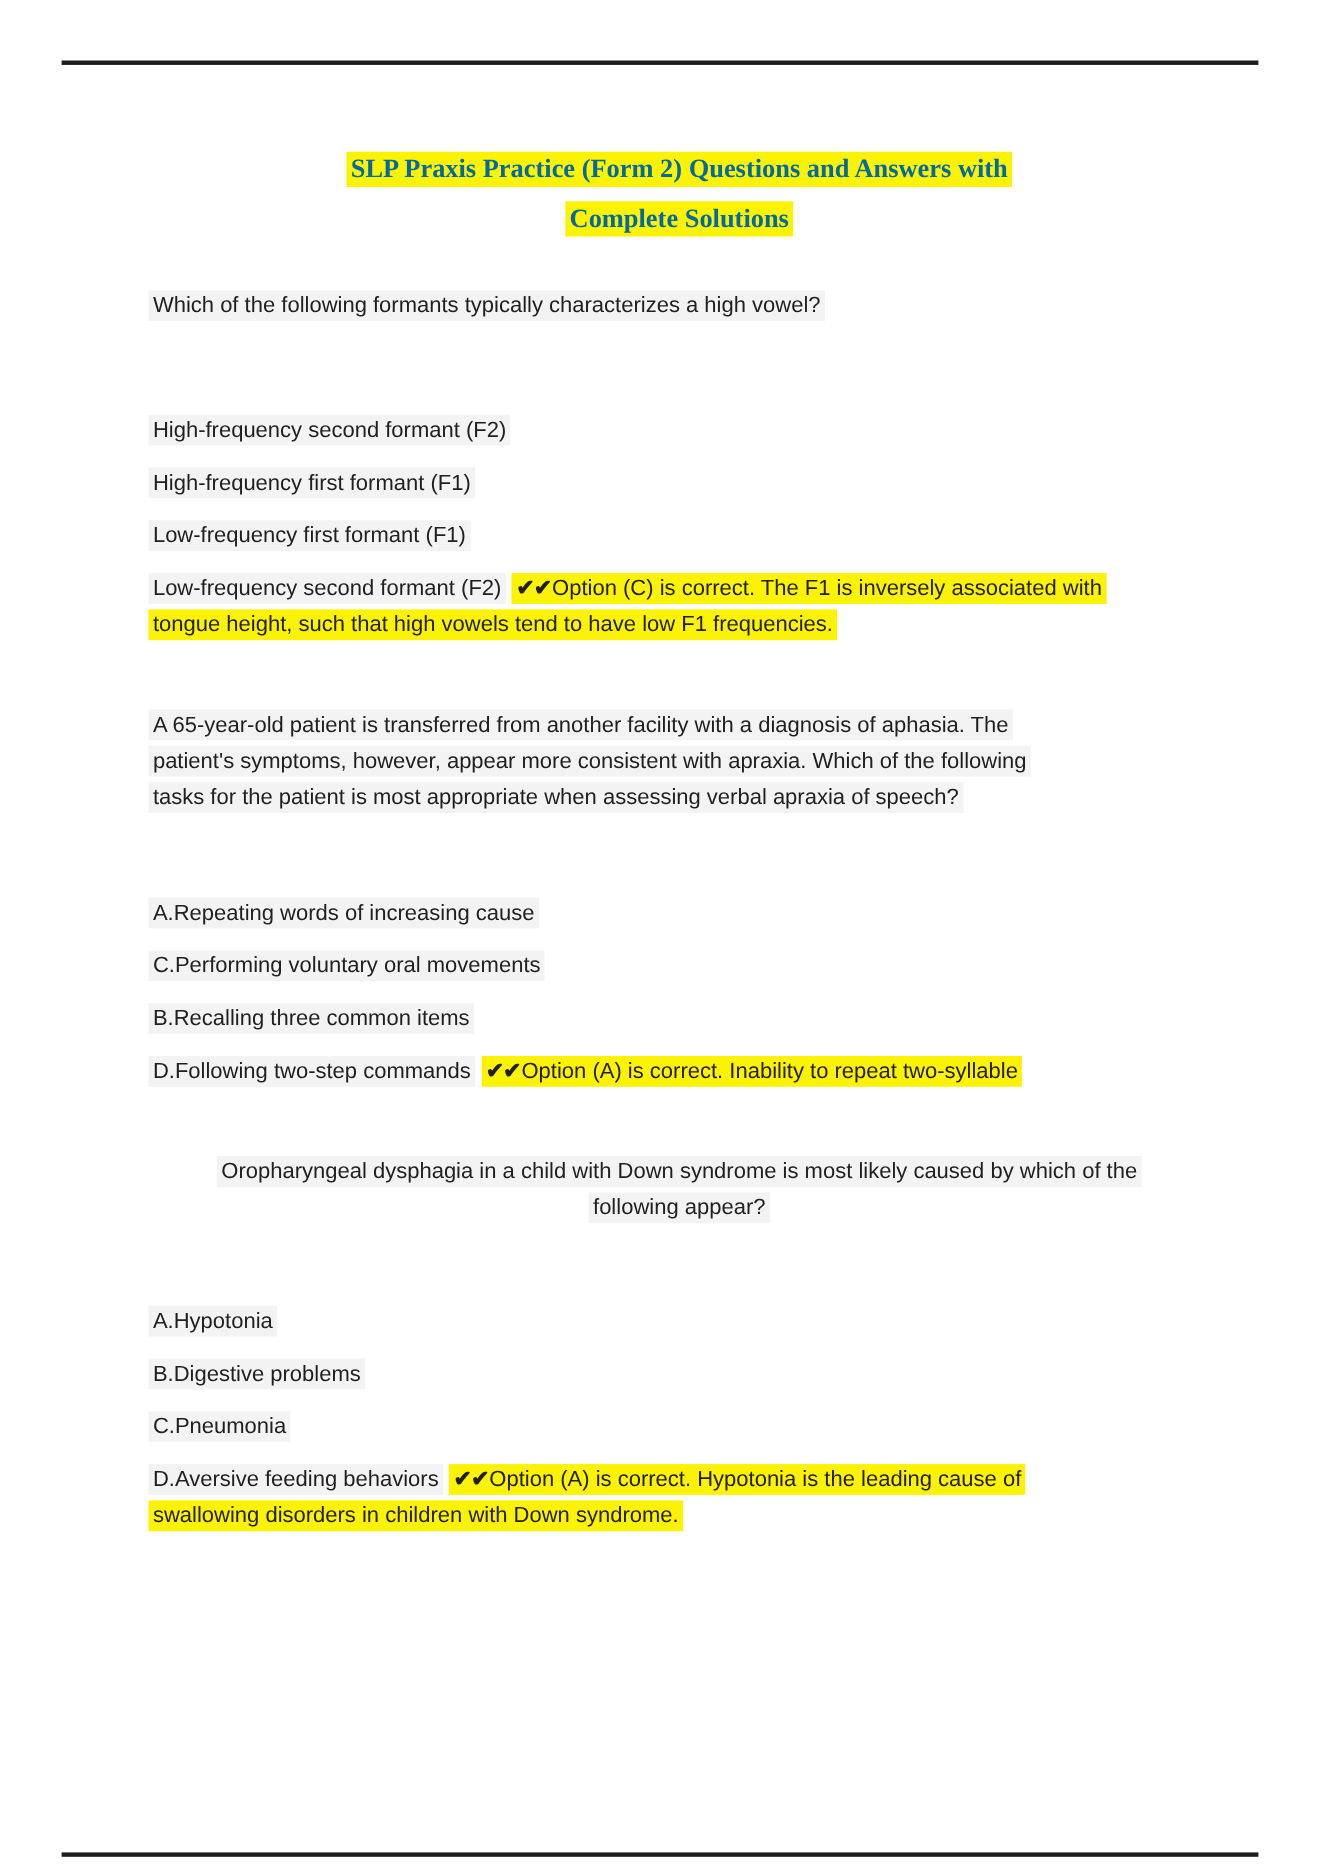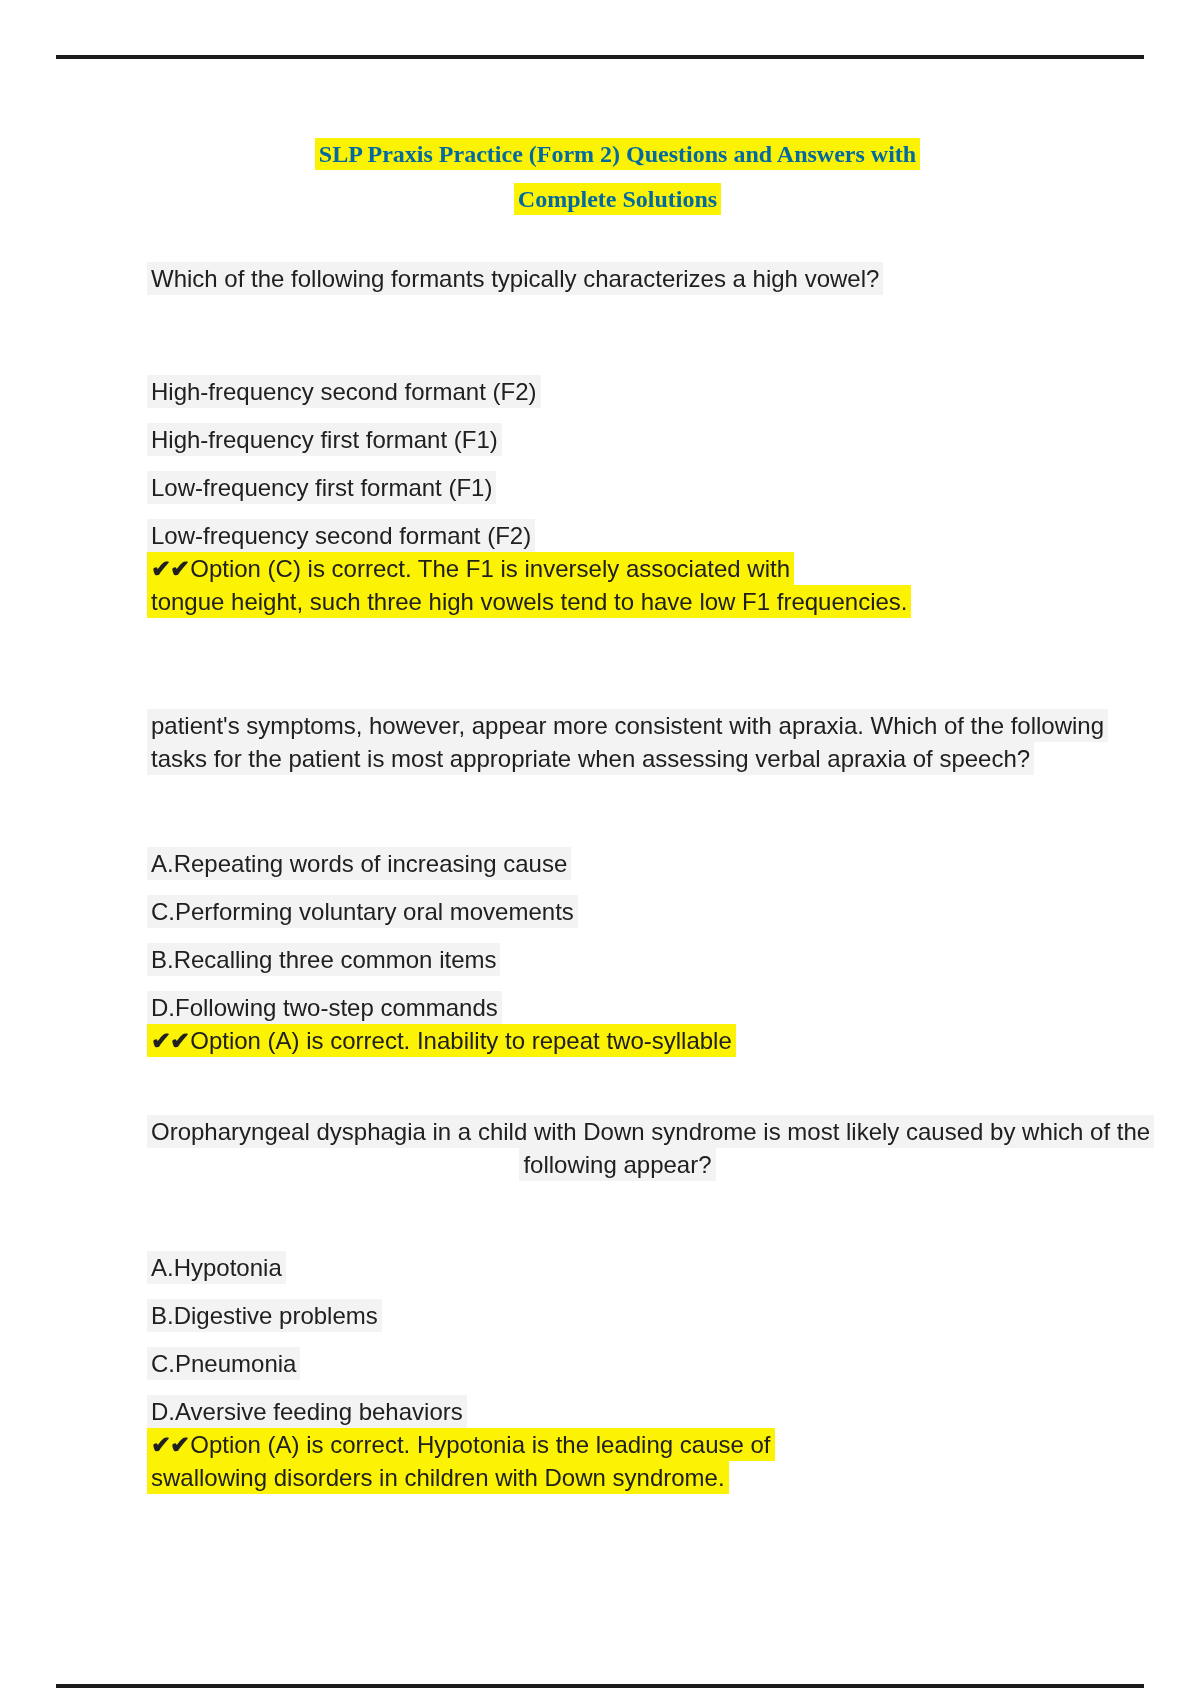--- a/index.html
+++ b/index.html
@@ -33,21 +33,21 @@
     margin: 132px 0 40px 0;
     text-align: center;
     font-family: "Liberation Serif", serif;
     font-weight: bold;
     font-size: 24px;
     line-height: 45px;
     color: #0369a1;
   }
   .doc-title .hl { padding: 3px 8px; }
 
-  p { margin: 12px; font-size: 24px; line-height: 33px; }
+  p { margin: 0; font-size: 20px; line-height: 33px; }
 
   .hl { white-space: nowrap; }
   .hl.g { background: #f3f3f3; padding: 3px 4px; }
   .hl.y { background: #fcf203; padding: 3px 4px; }
 
   .prompt { margin-bottom: 80px; }
   .prompt.mb72 { margin-bottom: 72px; }
   .prompt.mb70 { margin-bottom: 70px; text-align: center; }
   .opt { margin-bottom: 15px; }
   .opt.last { margin-bottom: 58px; }
@@ -75,27 +75,27 @@
     </p>
     <p class="opt">
       <span class="hl g">High-frequency first formant (F1)</span>
     </p>
     <p class="opt">
       <span class="hl g">Low-frequency first formant (F1)</span>
     </p>
     <p class="opt last">
       <span class="hl g">Low-frequency second formant (F2)</span>
       <span class="hl y"><span class="check">✔✔</span><span>Option (C) is correct. The F1 is inversely associated with</span></span><br>
-      <span class="hl y">tongue height, such three high vowels tend to have low F1 frequencies.</span>
+      <span class="hl y">tongue height, such that high vowels tend to have low F1 frequencies.</span>
     </p>
   </div>
 
   <div>
     <p class="prompt mb72">
-      <br>
+      <span class="hl g">A 65-year-old patient is transferred from another facility with a diagnosis of aphasia. The</span><br>
       <span class="hl g">patient's symptoms, however, appear more consistent with apraxia. Which of the following</span><br>
       <span class="hl g">tasks for the patient is most appropriate when assessing verbal apraxia of speech?</span>
     </p>
     <p class="opt">
       <span class="hl g">A.Repeating words of increasing cause</span>
     </p>
     <p class="opt">
       <span class="hl g">C.Performing voluntary oral movements</span>
     </p>
     <p class="opt">

